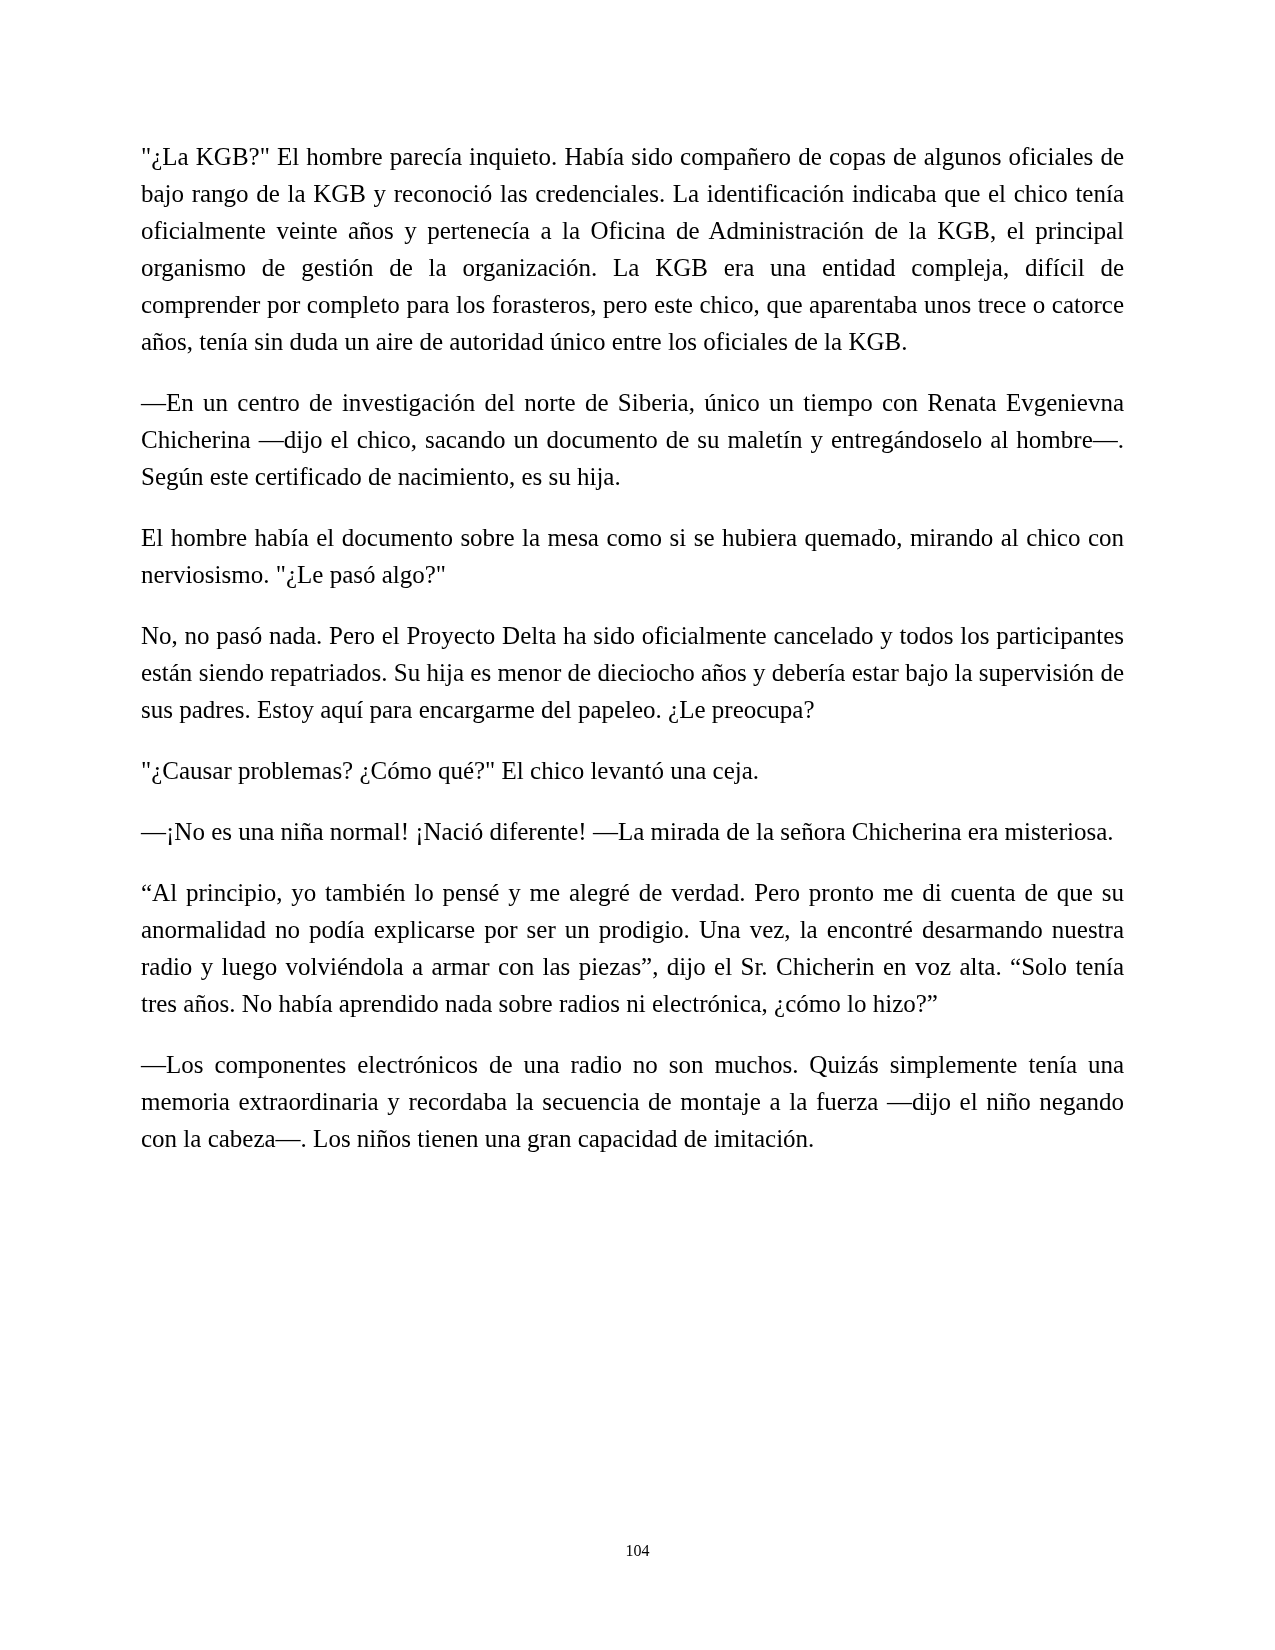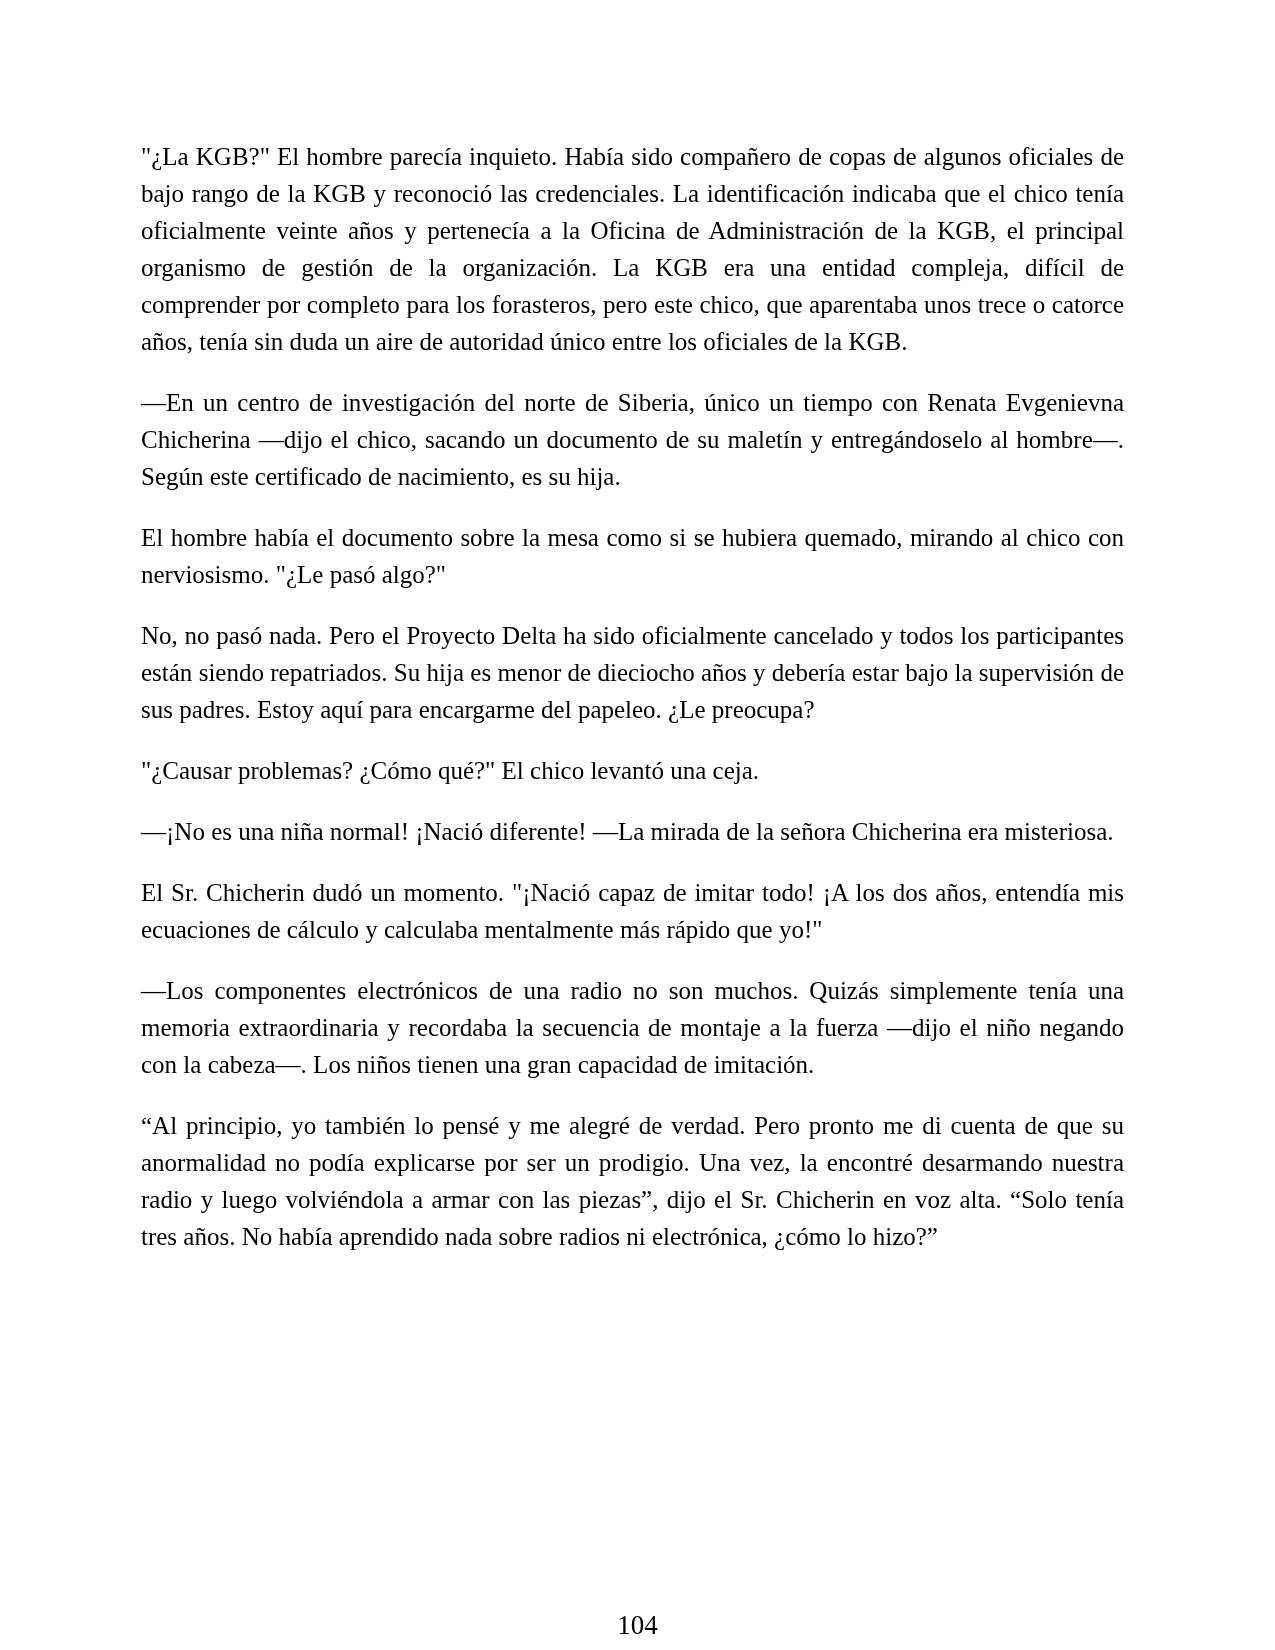--- a/index.html
+++ b/index.html
@@ -26,36 +26,35 @@
     margin: 0 0 24px 0;
     font-size: 25px;
     line-height: 37px;
     text-align: justify;
     letter-spacing: 0;
     word-spacing: normal;
   }
   .page-number {
     position: absolute;
     left: 0;
-    top: 1611px;
+    top: 1537px;
     width: 100%;
     text-align: center;
-    font-size: 27px;
+    font-size: 16px;
     line-height: 28px;
   }
 </style>
 </head>
 <body>
 
 <div class="page">
   <div class="content">
     <p>"¿La KGB?" El hombre parecía inquieto. Había sido compañero de copas de algunos oficiales de bajo rango de la KGB y reconoció las credenciales. La identificación indicaba que el chico tenía oficialmente veinte años y pertenecía a la Oficina de Administración de la KGB, el principal organismo de gestión de la organización. La KGB era una entidad compleja, difícil de comprender por completo para los forasteros, pero este chico, que aparentaba unos trece o catorce años, tenía sin duda un aire de autoridad único entre los oficiales de la KGB.</p>
     <p>—En un centro de investigación del norte de Siberia, único un tiempo con Renata Evgenievna Chicherina —dijo el chico, sacando un documento de su maletín y entregándoselo al hombre—. Según este certificado de nacimiento, es su hija.</p>
     <p>El hombre había el documento sobre la mesa como si se hubiera quemado, mirando al chico con nerviosismo. "¿Le pasó algo?"</p>
     <p>No, no pasó nada. Pero el Proyecto Delta ha sido oficialmente cancelado y todos los participantes están siendo repatriados. Su hija es menor de dieciocho años y debería estar bajo la supervisión de sus padres. Estoy aquí para encargarme del papeleo. ¿Le preocupa?</p>
     <p>"¿Causar problemas? ¿Cómo qué?" El chico levantó una ceja.</p>
     <p>—¡No es una niña normal! ¡Nació diferente! —La mirada de la señora Chicherina era misteriosa.</p>
-    <p>El Sr. Chicherin dudó un momento. "¡Nació capaz de imitar todo! ¡A los dos años, entendía mis ecuaciones de cálculo y calculaba mentalmente más rápido que yo!"</p>
+    <p>“Al principio, yo también lo pensé y me alegré de verdad. Pero pronto me di cuenta de que su anormalidad no podía explicarse por ser un prodigio. Una vez, la encontré desarmando nuestra radio y luego volviéndola a armar con las piezas”, dijo el Sr. Chicherin en voz alta. “Solo tenía tres años. No había aprendido nada sobre radios ni electrónica, ¿cómo lo hizo?”</p>
     <p>—Los componentes electrónicos de una radio no son muchos. Quizás simplemente tenía una memoria extraordinaria y recordaba la secuencia de montaje a la fuerza —dijo el niño negando con la cabeza—. Los niños tienen una gran capacidad de imitación.</p>
-    <p>“Al principio, yo también lo pensé y me alegré de verdad. Pero pronto me di cuenta de que su anormalidad no podía explicarse por ser un prodigio. Una vez, la encontré desarmando nuestra radio y luego volviéndola a armar con las piezas”, dijo el Sr. Chicherin en voz alta. “Solo tenía tres años. No había aprendido nada sobre radios ni electrónica, ¿cómo lo hizo?”</p>
   </div>
   <div class="page-number">104</div>
 </div>
 
 </body></html>

